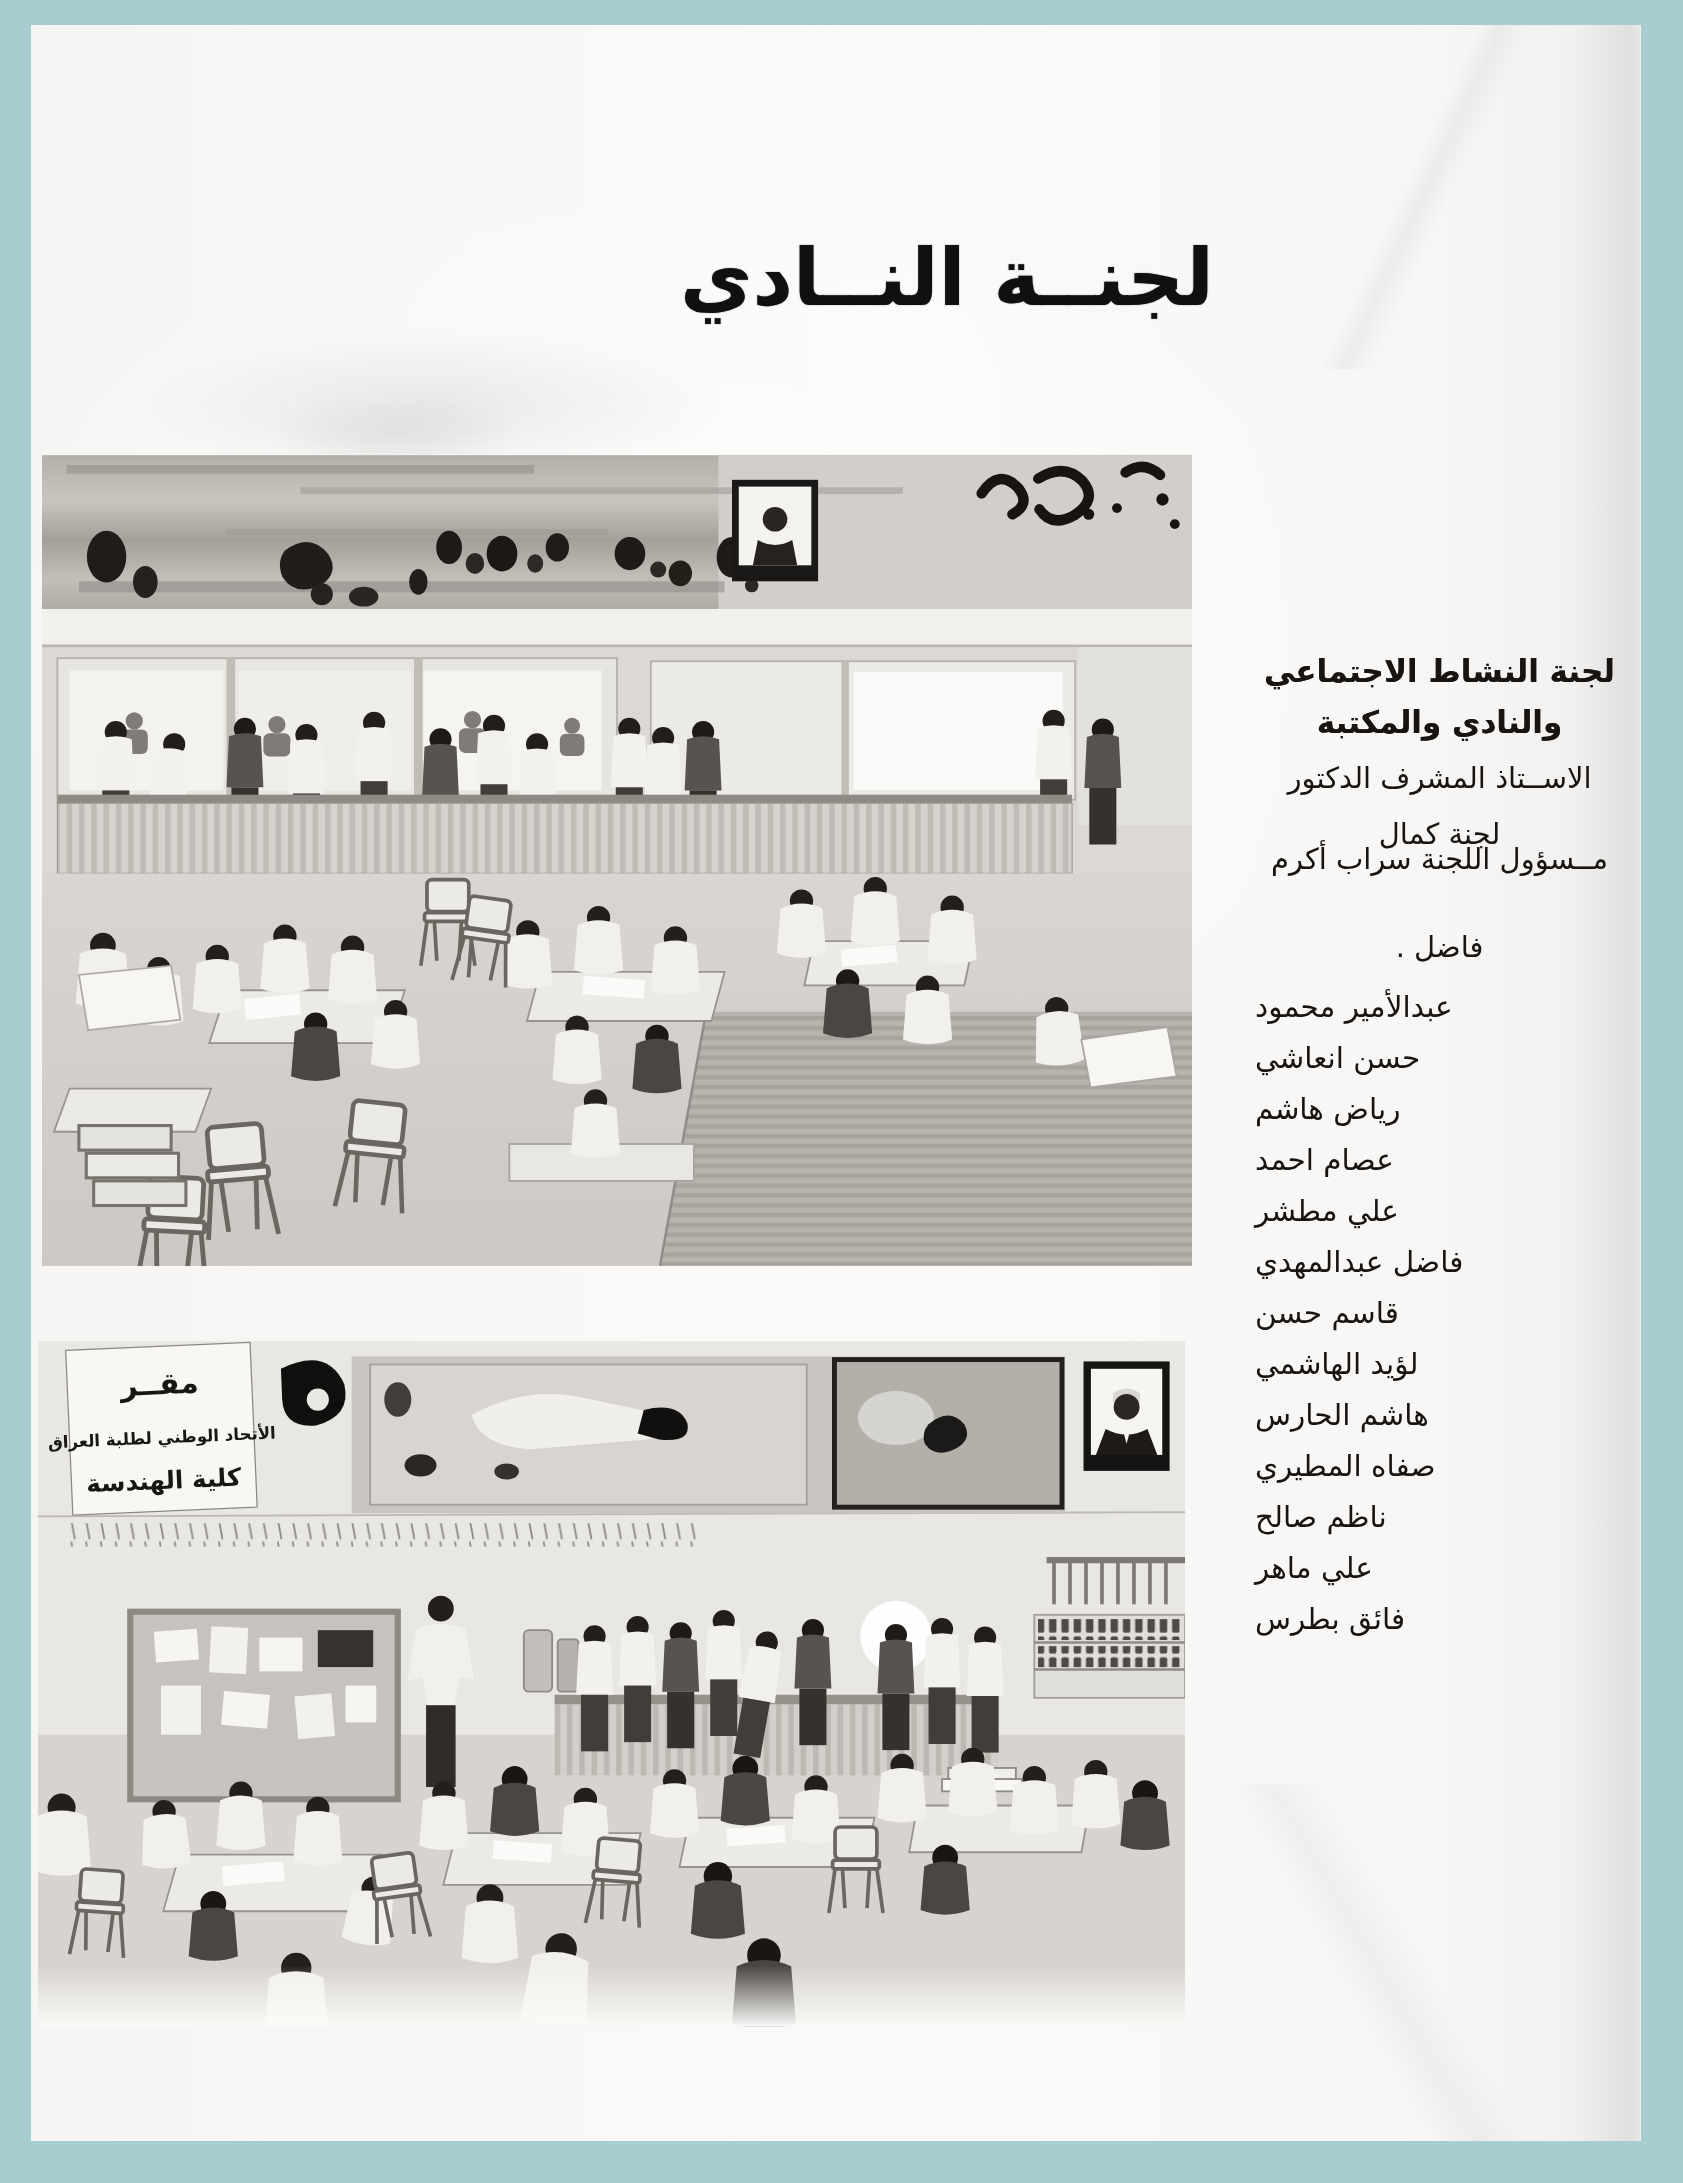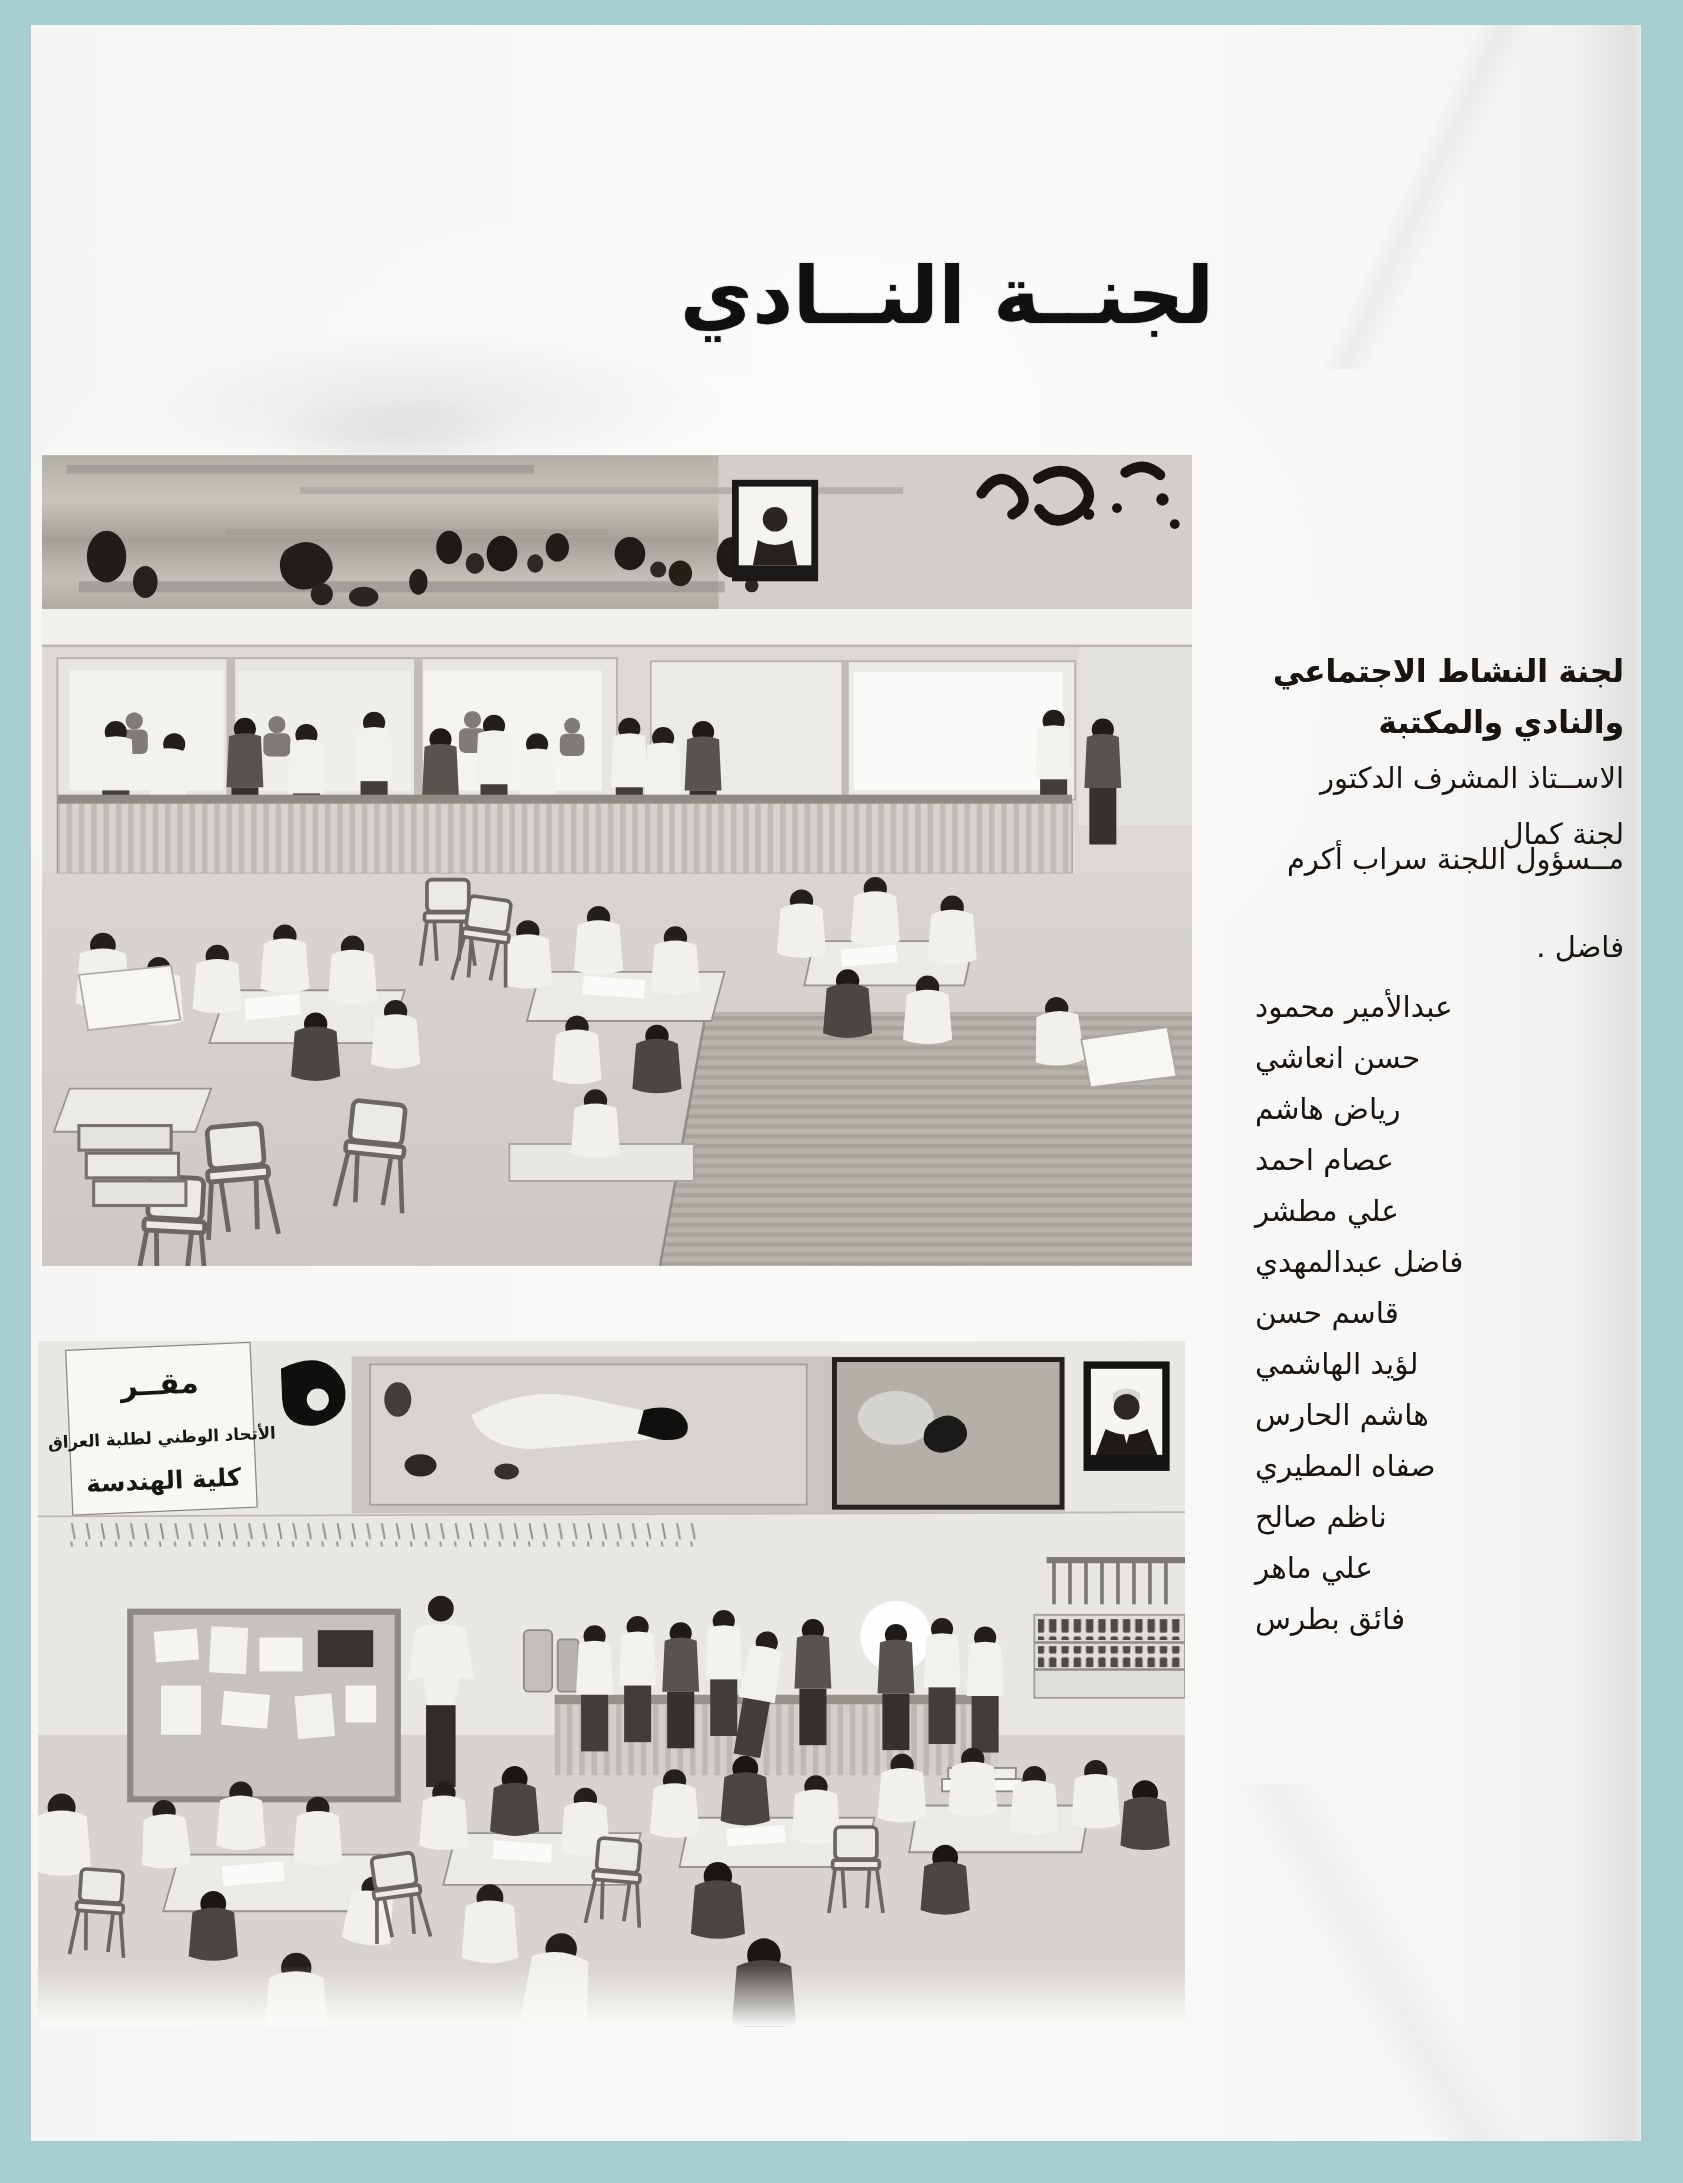--- a/index.html
+++ b/index.html
@@ -37,29 +37,28 @@
     background:radial-gradient(ellipse at center, rgba(88,90,102,.09), rgba(88,90,102,0) 70%);
     filter:blur(3.7px);
   }
   .page-title{
     position:absolute;left:664px;top:232px;width:566px;height:129px;
     direction:rtl;text-align:center;
     font-size:79px;font-weight:700;color:#12100e;
     letter-spacing:-1.2px;
     text-shadow:0 0 1.2px rgba(10,10,10,.65);
     white-space:nowrap;
-    margin-top:18px;
   }
   .photo{position:absolute;display:block;}
   .photo-top{left:42px;top:455px;}
   .photo-bottom{left:38px;top:1341px;}
   .committee{
     position:absolute;left:1255px;top:0;width:369px;direction:rtl;color:#171412;
   }
-  .c-line{position:absolute;left:0;width:369px;white-space:nowrap;}
+  .c-line{position:absolute;left:0;width:369px;text-align:center;white-space:nowrap;}
   .c-bold{font-weight:700;font-size:31px;text-shadow:0 0 0.6px rgba(10,10,10,.7);}
   .c-reg{font-weight:400;font-size:29px;}
   .h1a{top:653px;}
   .h1b{top:704px;}
   .sup-label{top:761px;}
   .sup-name{top:817px;}
   .mgr1{top:842px;}
   .mgr2{top:930px;}
   .members{
     position:absolute;left:1255px;top:982px;width:369px;direction:rtl;

